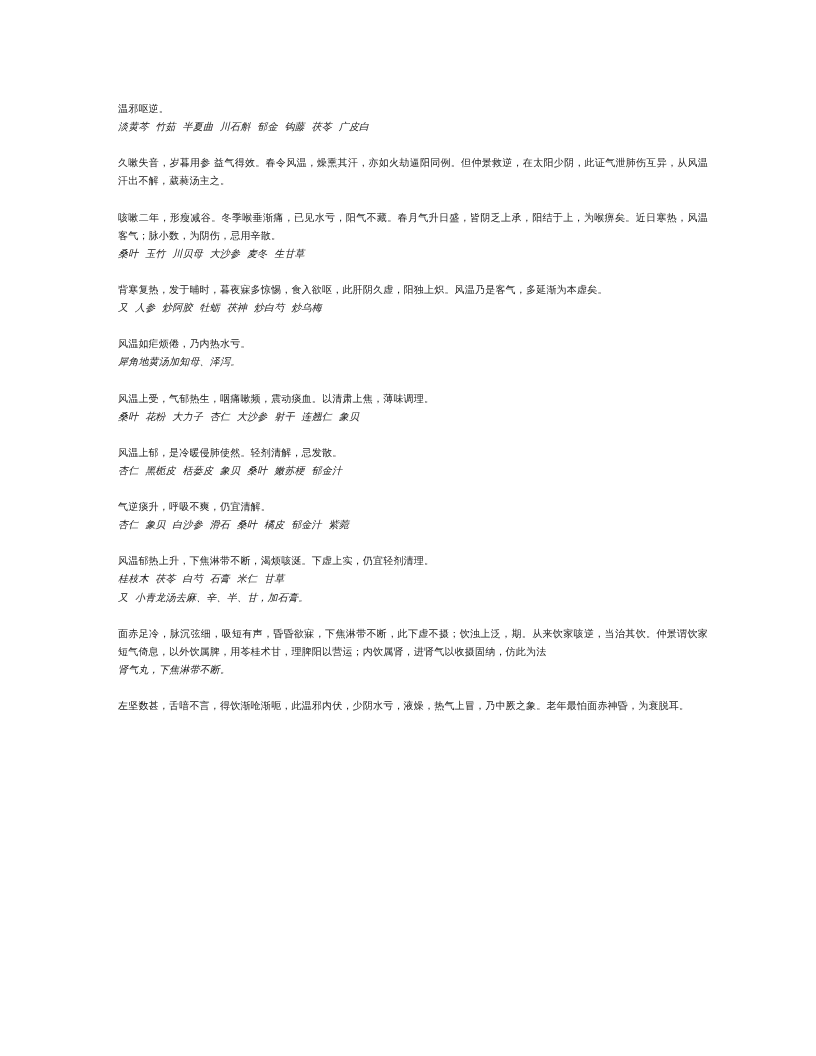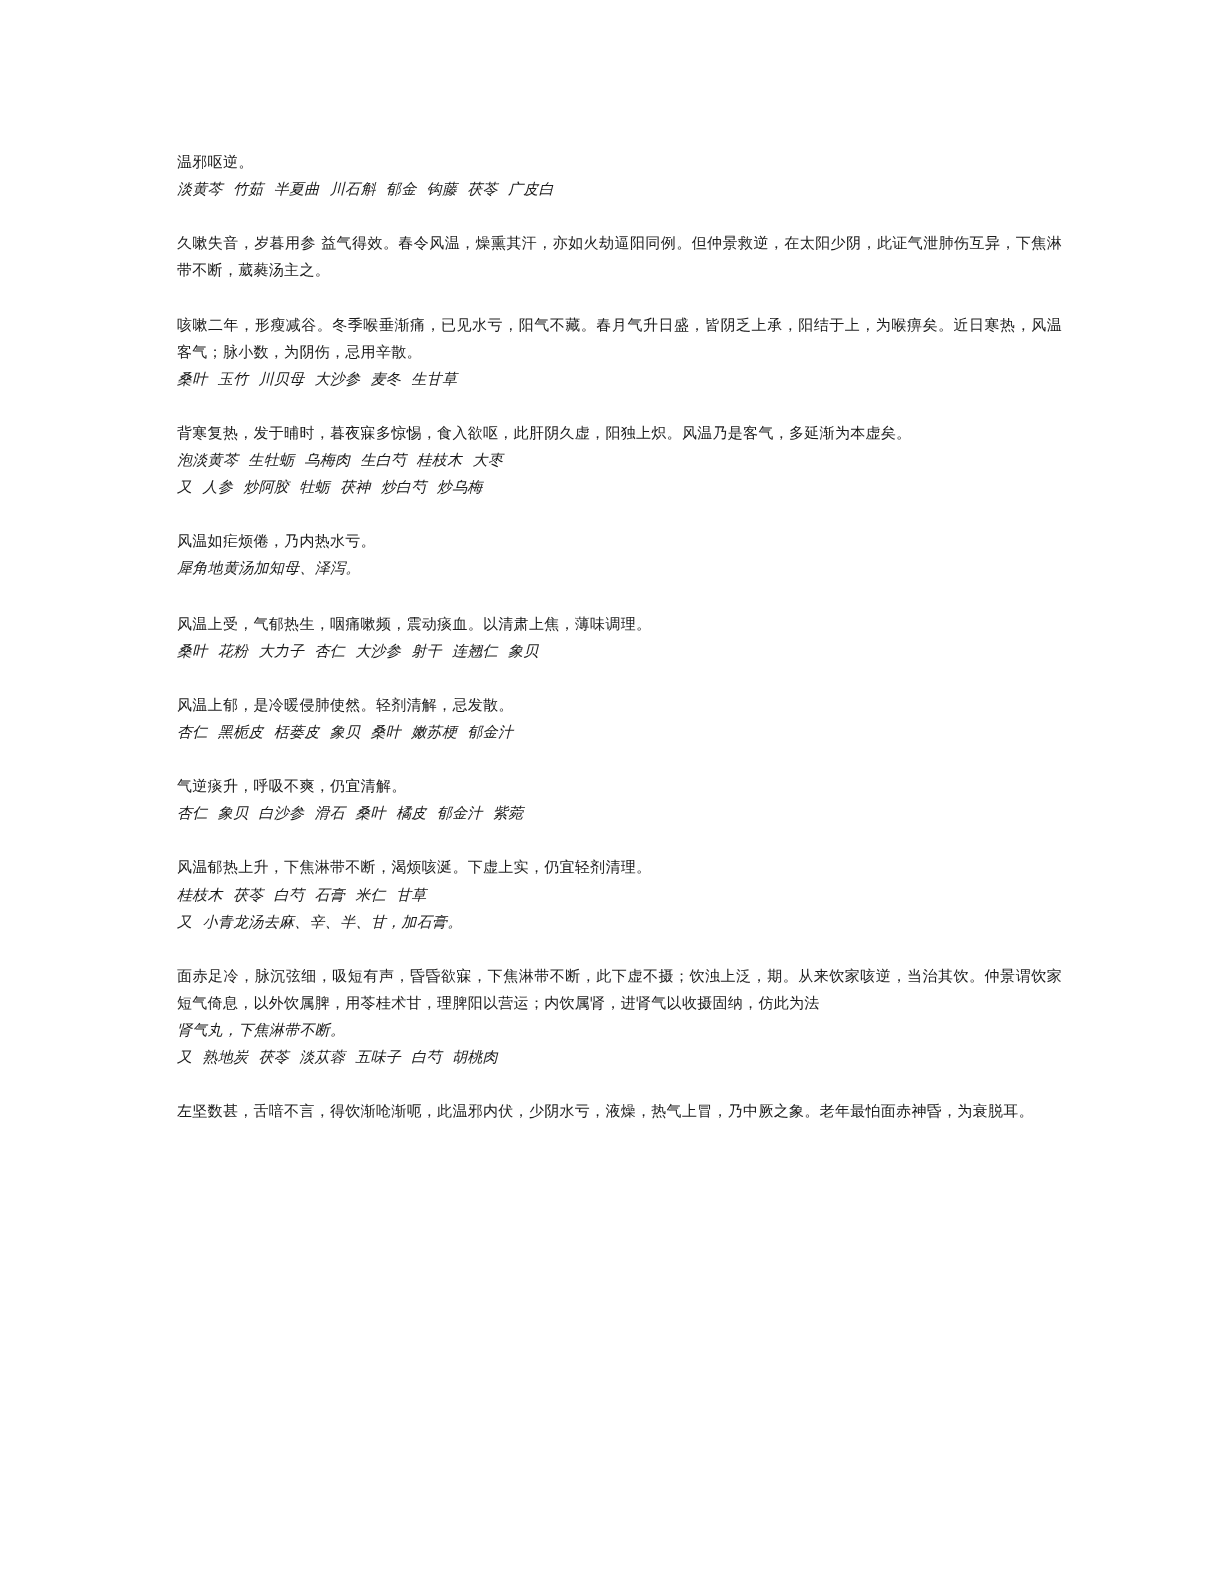--- a/index.html
+++ b/index.html
@@ -42,31 +42,30 @@
 <body>
 
 <div class="page">
   <div class="entry">
     <p>温邪呕逆。</p>
     <p class="rx">淡黄芩  竹茹  半夏曲  川石斛  郁金  钩藤  茯苓  广皮白</p>
   </div>
 
 
   <div class="entry">
-    <p>久嗽失音，岁暮用参  益气得效。春令风温，燥熏其汗，亦如火劫逼阳同例。但仲景救逆，在太阳少阴，此证气泄肺伤互异，下焦淋带不断，葳蕤汤主之。</p>
+    <p>久嗽失音，岁暮用参  益气得效。春令风温，燥熏其汗，亦如火劫逼阳同例。但仲景救逆，在太阳少阴，此证气泄肺伤互异，从风温汗出不解，葳蕤汤主之。</p>
   </div>
 
   <div class="entry">
     <p>咳嗽二年，形瘦减谷。冬季喉垂渐痛，已见水亏，阳气不藏。春月气升日盛，皆阴乏上承，阳结于上，为喉痹矣。近日寒热，风温客气；脉小数，为阴伤，忌用辛散。</p>
     <p class="rx">桑叶  玉竹  川贝母  大沙参  麦冬  生甘草</p>
   </div>
 
   <div class="entry">
     <p>背寒复热，发于晡时，暮夜寐多惊惕，食入欲呕，此肝阴久虚，阳独上炽。风温乃是客气，多延渐为本虚矣。</p>
-    <p class="rx">泡淡黄芩  生牡蛎  乌梅肉  生白芍  桂枝木  大枣</p>
     <p class="rx">又  人参  炒阿胶  牡蛎  茯神  炒白芍  炒乌梅</p>
   </div>
 
 
   <div class="entry">
     <p>风温如疟烦倦，乃内热水亏。</p>
     <p class="rx">犀角地黄汤加知母、泽泻。</p>
   </div>
 
   <div class="entry">
@@ -86,19 +85,18 @@
 
   <div class="entry">
     <p>风温郁热上升，下焦淋带不断，渴烦咳涎。下虚上实，仍宜轻剂清理。</p>
     <p class="rx">桂枝木  茯苓  白芍  石膏  米仁  甘草</p>
     <p class="rx">又  小青龙汤去麻、辛、半、甘，加石膏。</p>
   </div>
 
   <div class="entry">
     <p>面赤足冷，脉沉弦细，吸短有声，昏昏欲寐，下焦淋带不断，此下虚不摄；饮浊上泛，期。从来饮家咳逆，当治其饮。仲景谓饮家短气倚息，以外饮属脾，用苓桂术甘，理脾阳以营运；内饮属肾，进肾气以收摄固纳，仿此为法</p>
     <p class="rx">肾气丸，下焦淋带不断。</p>
-    <p class="rx">又  熟地炭  茯苓  淡苁蓉  五味子  白芍  胡桃肉</p>
   </div>
 
   <div class="entry">
     <p>左坚数甚，舌喑不言，得饮渐呛渐呃，此温邪内伏，少阴水亏，液燥，热气上冒，乃中厥之象。老年最怕面赤神昏，为衰脱耳。</p>
   </div>
 </div>
 
 </body></html>

